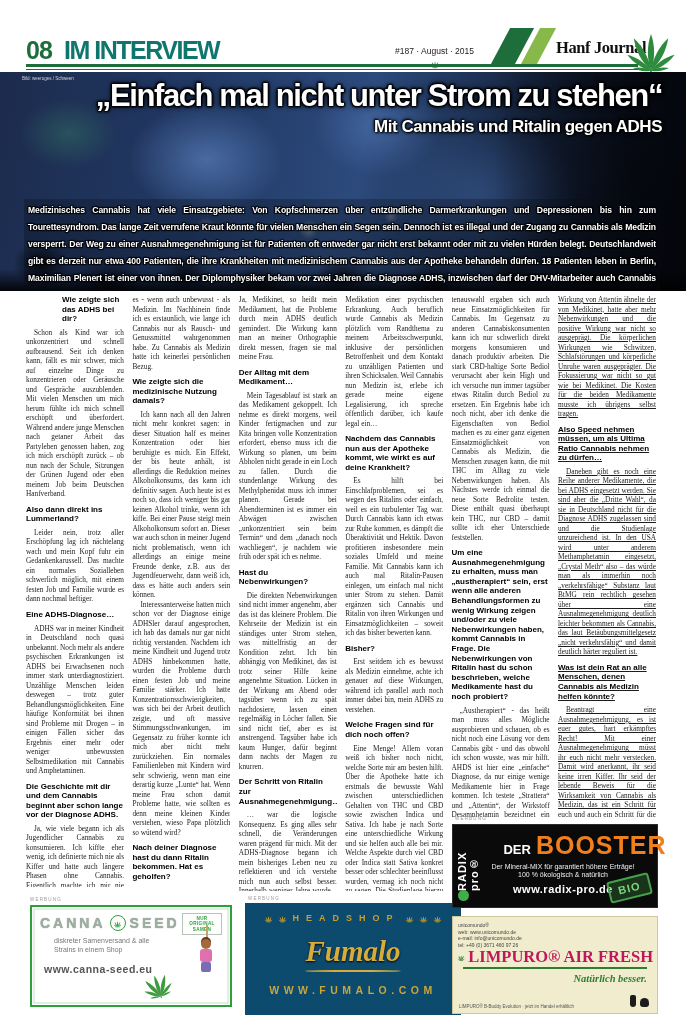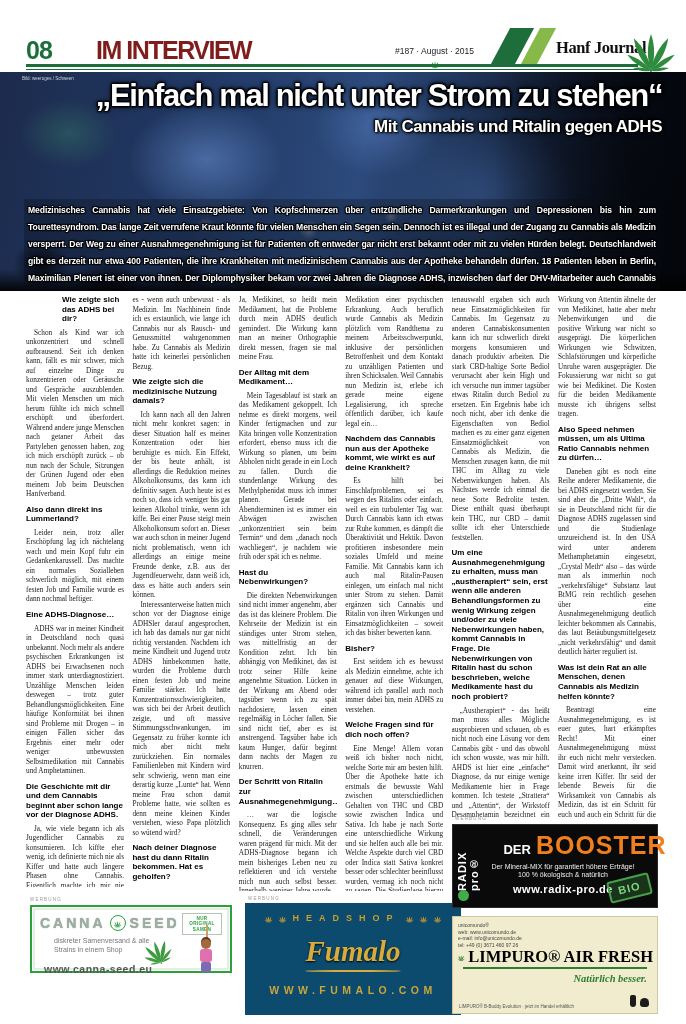--- a/index.html
+++ b/index.html
@@ -2,21 +2,21 @@
 <html><head>
 <meta charset="utf-8">
 <style>
   html,body{margin:0;padding:0;background:#9a9a9a;}
   .page{position:relative;width:686px;height:1024px;margin:0 auto;background:#fff;overflow:hidden;
         font-family:"Liberation Serif",serif;}
 
   
   .masthead{position:absolute;top:0;left:0;right:14px;height:72px;background:#fff;}
   .pageno{position:absolute;left:26px;top:36px;font:bold 25px "Liberation Sans",sans-serif;color:#1e6e3c;letter-spacing:-1px;}
-  .section{position:absolute;left:64px;top:36px;font:bold 25px "Liberation Sans",sans-serif;color:#7f1d1d;letter-spacing:-1.5px;margin-left:32px;}
+  .section{position:absolute;left:64px;top:36px;font:bold 25px "Liberation Sans",sans-serif;color:#0f766e;letter-spacing:-1.5px;}
   .rule1{position:absolute;left:26px;top:64px;width:612px;height:2.5px;background:#1e6e3c;}
   .rule2{position:absolute;left:26px;top:68.5px;width:612px;height:1px;background:#1e6e3c;}
   .issue{position:absolute;right:198px;top:46px;font:8.5px "Liberation Sans",sans-serif;color:#222;display:flex;align-items:center;gap:3px;flex-direction:column;}
   .stripe{position:absolute;top:28px;height:38px;transform:skewX(-28deg);}
   .stripe.s1{left:500px;width:24px;background:#1e6e3c;}
   .stripe.s2{left:530px;width:16px;background:#86b94a;}
   .logo-text{position:absolute;left:556px;top:38px;font:bold 16.5px "Liberation Serif",serif;letter-spacing:-0.4px;color:#101010;}
   .logo-leaf{position:absolute;right:-8px;top:24px;color:#2e8b3d;}
   .mini-leaf{display:inline-block;vertical-align:middle;color:#2e8b3d;}
 
@@ -55,27 +55,27 @@
 
   
   .col{position:absolute;top:295px;width:98px;overflow:hidden;text-align:justify;
        font-size:7.3px;line-height:9.5px;color:#1c1c1c;}
   .col p{margin:0;text-indent:8px;}
   .col p.cont{text-indent:0;}
   .col h4.q{font:bold 8px/9.6px "Liberation Sans",sans-serif;color:#000;text-align:left;margin:6px 0 4px;}
   .col h4.q:first-child{margin-top:0;margin-left:36px;}
   .c1{left:26px;height:592px;}  .c2{left:132.4px;height:592px;}
   .c3{left:238.8px;height:596px;} .c4{left:345.2px;height:596px;}
-  .c5{left:451.6px;height:522px;} .c6{left:558px;height:522px;}
+  .c5{left:451.6px;height:522px;} .c6{left:558px;height:522px;text-decoration:underline;}
 
   
   .werbung{position:absolute;font:4.5px "Liberation Sans",sans-serif;letter-spacing:1.2px;color:#999;}
   .wl1{left:30px;top:897px;} .wl2{left:248px;top:896px;} .wl3{left:455px;top:816px;}
 
-  .ad-canna{position:absolute;left:30px;top:905px;width:202px;height:68px;background:#fff;
+  .ad-canna{position:absolute;left:30px;top:905px;width:202px;height:102px;background:#fff;
     border:2.5px solid #2da03c;box-sizing:border-box;box-shadow:inset 0 0 0 1.5px #fff,inset 0 0 0 2.5px #bfe3c2;}
   .canna-row{position:absolute;left:8px;top:8px;display:flex;align-items:center;gap:4px;
     font:bold 14px "Liberation Sans",sans-serif;letter-spacing:3px;color:#9fb0a3;text-shadow:0 0 1px #6a7a6e;}
   .canna-circle{width:14px;height:14px;border:1.5px solid #2da03c;border-radius:50%;display:flex;align-items:center;justify-content:center;color:#2da03c;}
   .canna-tagline{position:absolute;left:22px;top:30px;width:110px;font:7px/8.5px "Liberation Sans",sans-serif;color:#777;}
   .canna-url{position:absolute;left:12px;top:56px;font:bold 10.5px "Liberation Sans",sans-serif;color:#555;letter-spacing:.5px;}
   .canna-leaf{position:absolute;right:56px;bottom:6px;color:#3f9b3f;transform:rotate(-18deg);}
   .canna-sign{position:absolute;right:8px;top:6px;width:36px;background:#fdfdfd;border:1px solid #b9c4b9;
     font:bold 4.6px/5.4px "Liberation Sans",sans-serif;color:#2da03c;text-align:center;padding:2px 1px;letter-spacing:.4px;}
   .canna-figure{position:absolute;right:16px;top:32px;width:16px;height:36px;}
@@ -102,21 +102,21 @@
   .radix-brand{font-weight:bold;font-size:25px;letter-spacing:1px;color:#f07f1d;}
   .radix-l1{margin-top:3px;font-size:7px;color:#eee;}
   .radix-l2{margin-top:1px;font-size:7px;color:#eee;}
   .radix-url{margin-top:5px;font-weight:bold;font-size:11px;color:#fff;letter-spacing:.5px;}
   .radix-stamp{position:absolute;right:6px;bottom:8px;transform:rotate(-14deg);border:2px solid #46a24a;border-radius:3px;
     background:rgba(70,160,74,.28);color:#7cd17f;font:bold 11px "Liberation Sans",sans-serif;padding:3px 8px;letter-spacing:1px;}
 
   .ad-limpuro{position:absolute;left:452px;top:916px;width:206px;height:98px;background:#f0eccd;border:1px solid #cfc89a;box-sizing:border-box;}
   .lp-contact{position:absolute;left:5px;top:5px;font:5px/6.6px "Liberation Sans",sans-serif;color:#444;}
   .lp-brand{position:absolute;left:4px;right:4px;top:30px;text-align:center;display:flex;align-items:center;justify-content:flex-start;gap:3px;
-    font:bold 16.5px "Liberation Serif",serif;color:#000000;white-space:nowrap;}
+    font:bold 16.5px "Liberation Serif",serif;color:#be185d;white-space:nowrap;}
   .lp-rule{position:absolute;left:10px;right:10px;top:50px;height:2px;background:#2e7d32;}
   .lp-slogan{position:absolute;right:10px;top:56px;font:bold italic 10.5px "Liberation Serif",serif;color:#2e7d32;}
   .lp-footer{position:absolute;left:6px;bottom:4px;font:4.5px "Liberation Sans",sans-serif;color:#555;}
   .lp-icons{position:absolute;right:8px;bottom:6px;display:flex;gap:4px;}
   .lp-icons i{display:block;width:6px;height:12px;background:#1c1c1c;border-radius:2px 2px 3px 3px;}
   .lp-icons i.b2{width:9px;height:9px;border-radius:50% 50% 3px 3px;align-self:flex-end;}
 </style>
 </head>
 <body>
 

